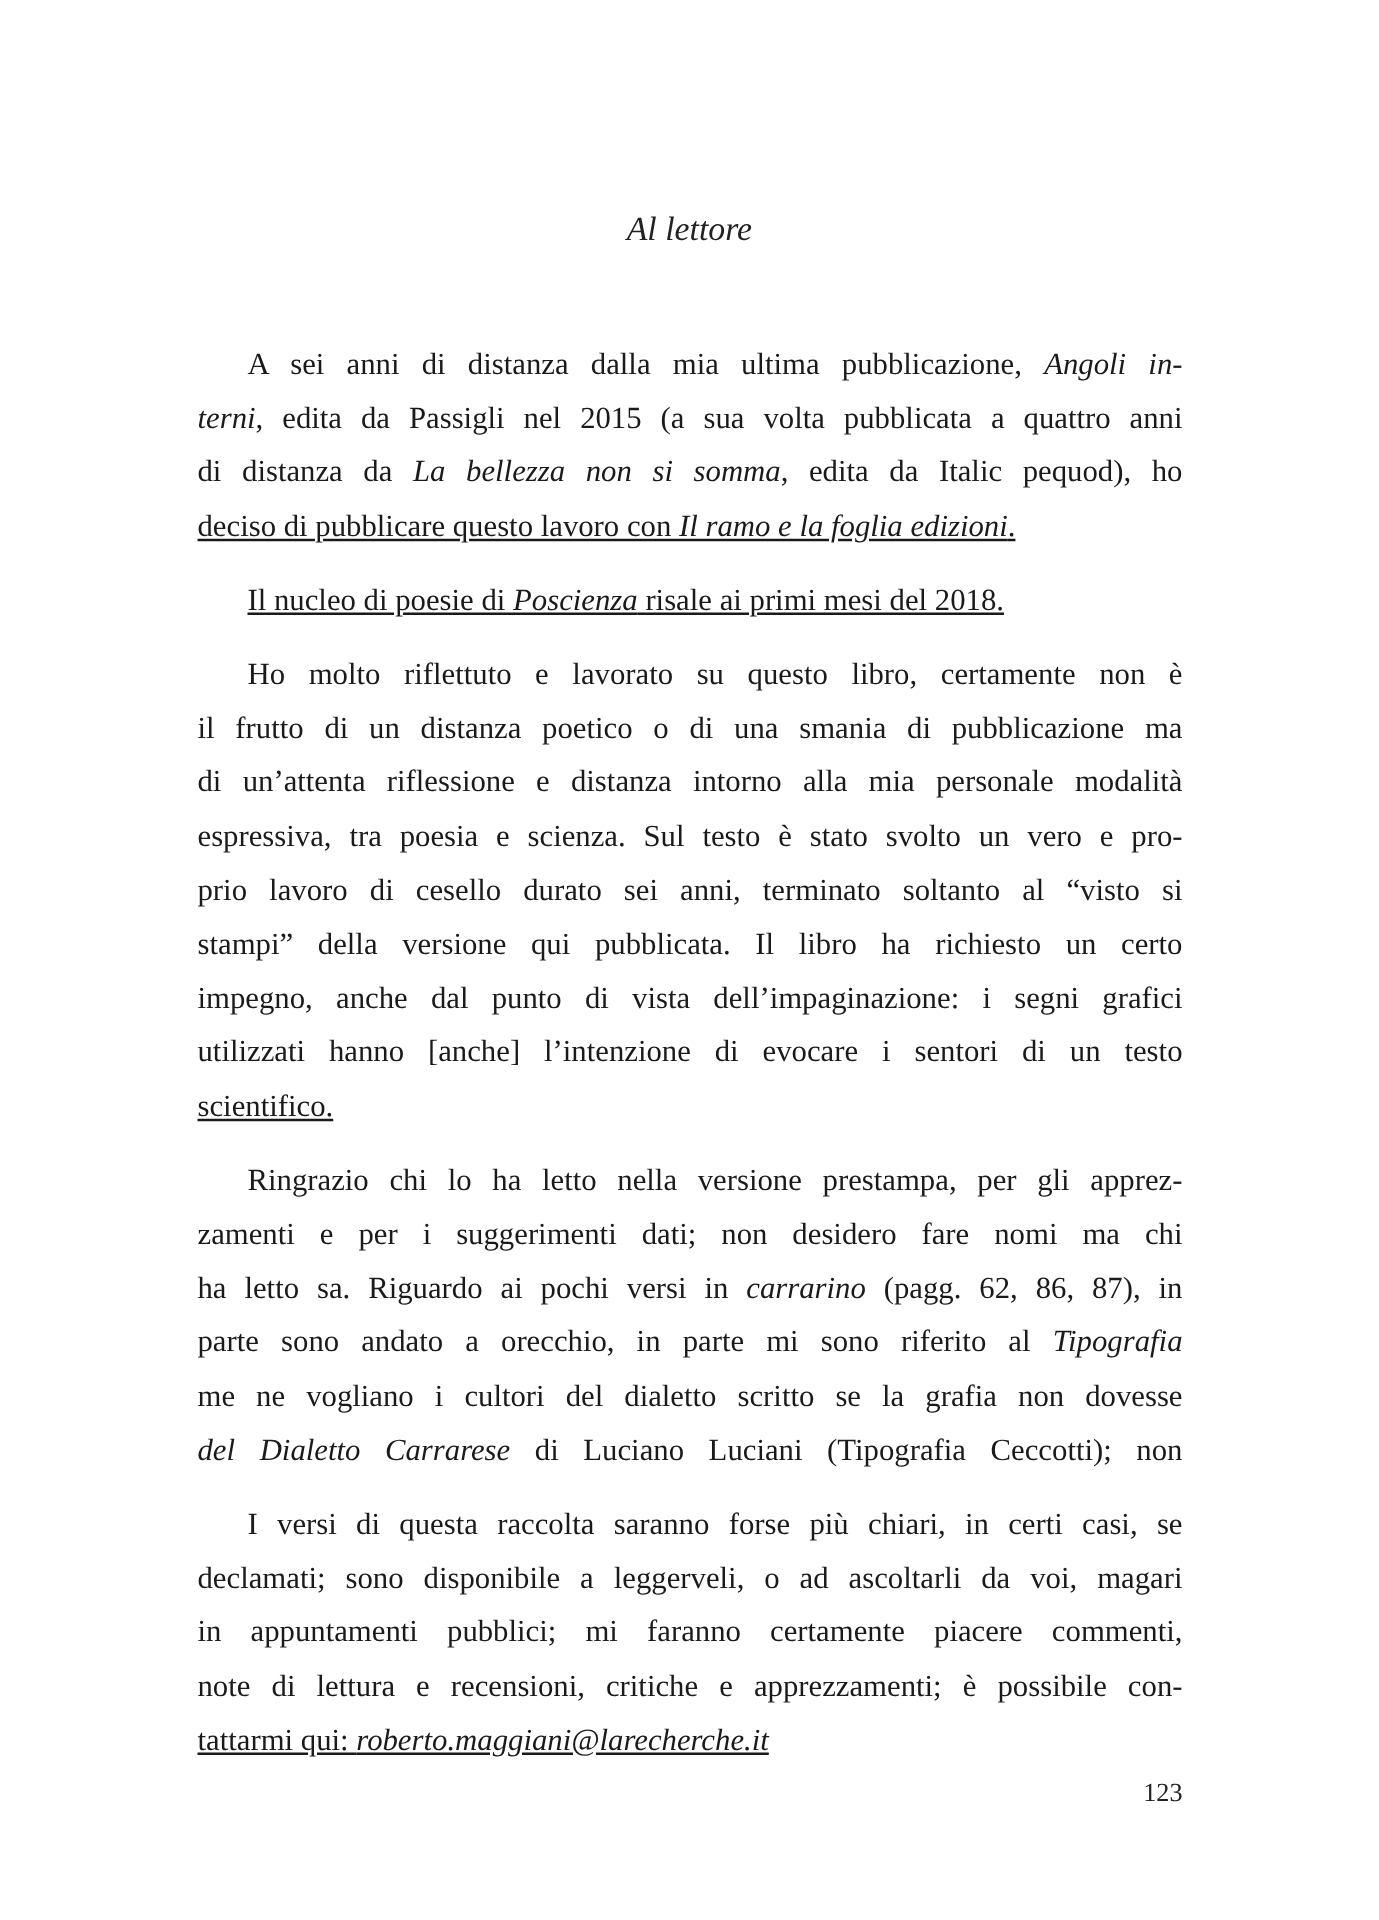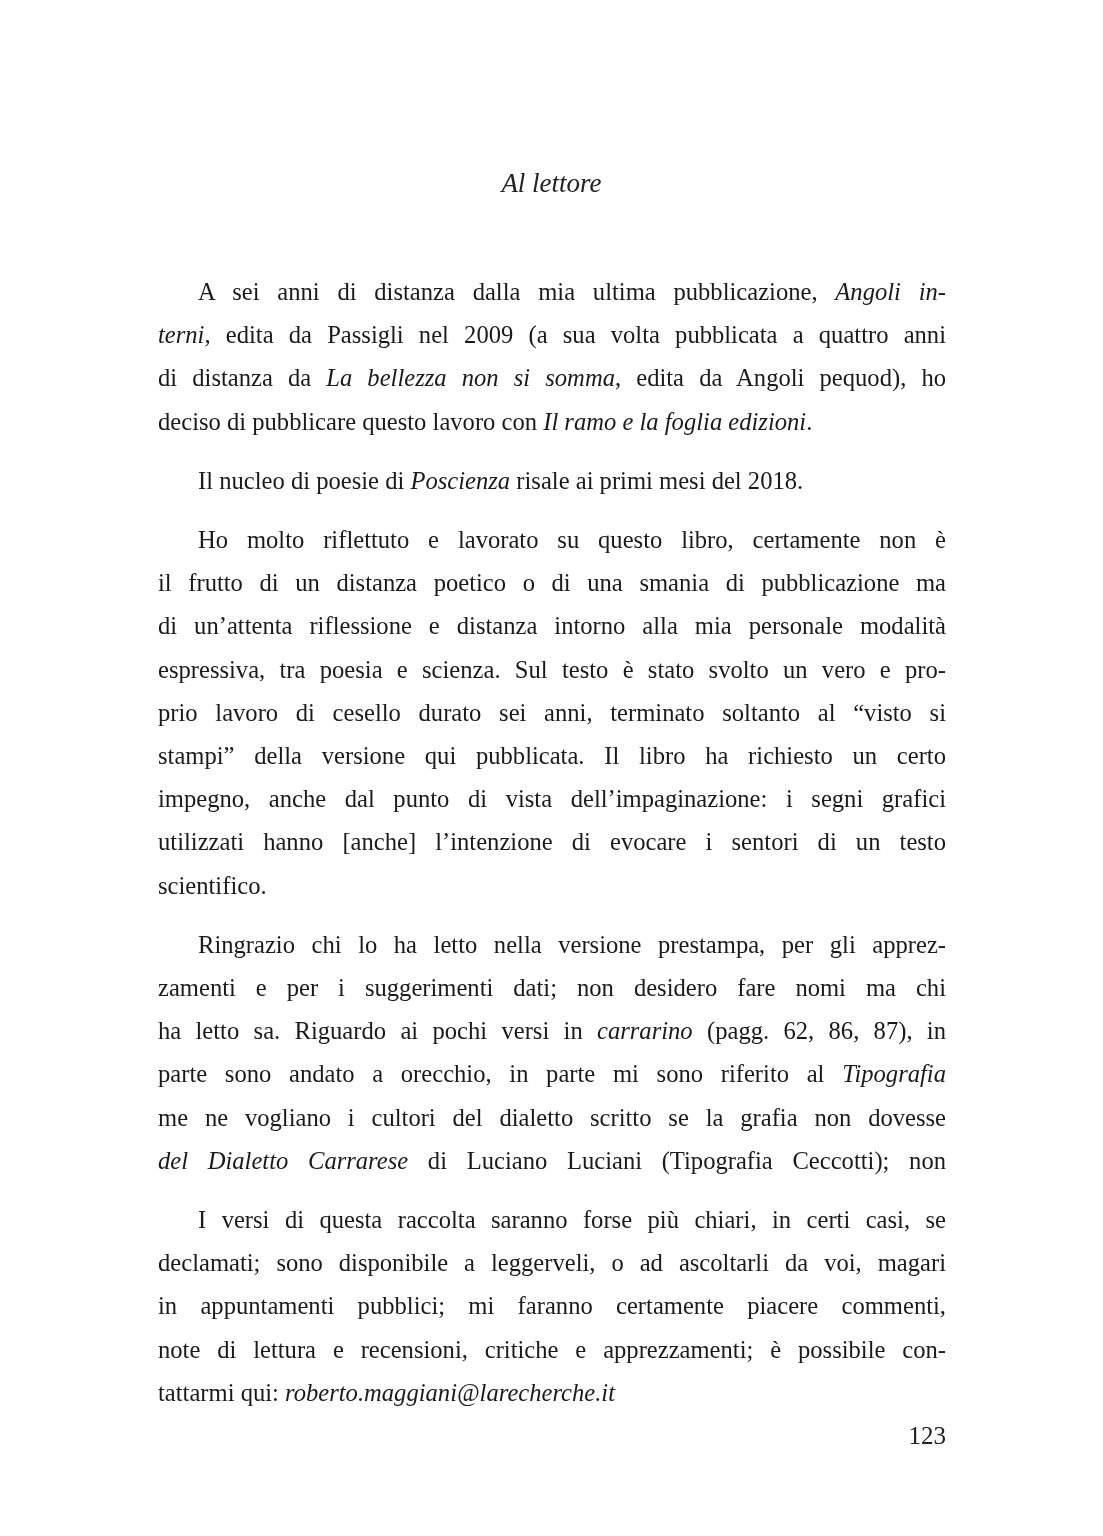--- a/index.html
+++ b/index.html
@@ -12,39 +12,39 @@
   .title {
     position: absolute; top: 168px; left: 0; width: 1103px;
     text-align: center; font-style: italic; font-size: 27px; color: #222;
   }
   .body {
     position: absolute; left: 158px; top: 254px; width: 788px;
     font-size: 24.6px; line-height: 43.2px; text-align: justify;
     hyphens: manual;
   }
   .line { display: block; white-space: nowrap; text-align-last: justify; text-align: justify; }
-  .line.last { text-align-last: left; }
+  .line.last { text-align-last: left; text-decoration: underline; }
   .indent { padding-left: 40px; margin-top: 16px; }
   .para-gap { margin-top: 5px; }
   em { font-style: italic; }
   .page-number {
     position: absolute; top: 1422px; left: 880px; width: 66px;
-    text-align: right; font-size: 25px; color: #222;
+    text-align: right; font-size: 21px; color: #222;
   }
 </style>
 </head>
 <body>
 
 <div class="page">
   <div class="title">Al lettore</div>
   <div class="body" id="body">
       <div>
         <span class="line indent"><span>A sei anni di distanza dalla mia ultima pubblicazione, </span><em>Angoli in-</em></span>
-        <span class="line"><em>terni</em><span>, edita da Passigli nel 2009 (a sua volta pubblicata a quattro anni</span></span>
-        <span class="line"><span>di distanza da </span><em>La bellezza non si somma</em><span>, edita da Angoli pequod), ho</span></span>
+        <span class="line"><em>terni</em><span>, edita da Passigli nel 2015 (a sua volta pubblicata a quattro anni</span></span>
+        <span class="line"><span>di distanza da </span><em>La bellezza non si somma</em><span>, edita da Italic pequod), ho</span></span>
         <span class="line last"><span>deciso di pubblicare questo lavoro con </span><em>Il ramo e la foglia edizioni</em><span>.</span></span>
       </div>
       <div class="para-gap">
         <span class="line indent last"><span>Il nucleo di poesie di </span><em>Poscienza</em><span> risale ai primi mesi del 2018.</span></span>
       </div>
       <div class="para-gap">
         <span class="line indent"><span>Ho molto riflettuto e lavorato su questo libro, certamente non è</span></span>
         <span class="line"><span>il frutto di un distanza poetico o di una smania di pubblicazione ma</span></span>
         <span class="line"><span>di un’attenta riflessione e distanza intorno alla mia personale modalità</span></span>
         <span class="line"><span>espressiva, tra poesia e scienza. Sul testo è stato svolto un vero e pro-</span></span>

